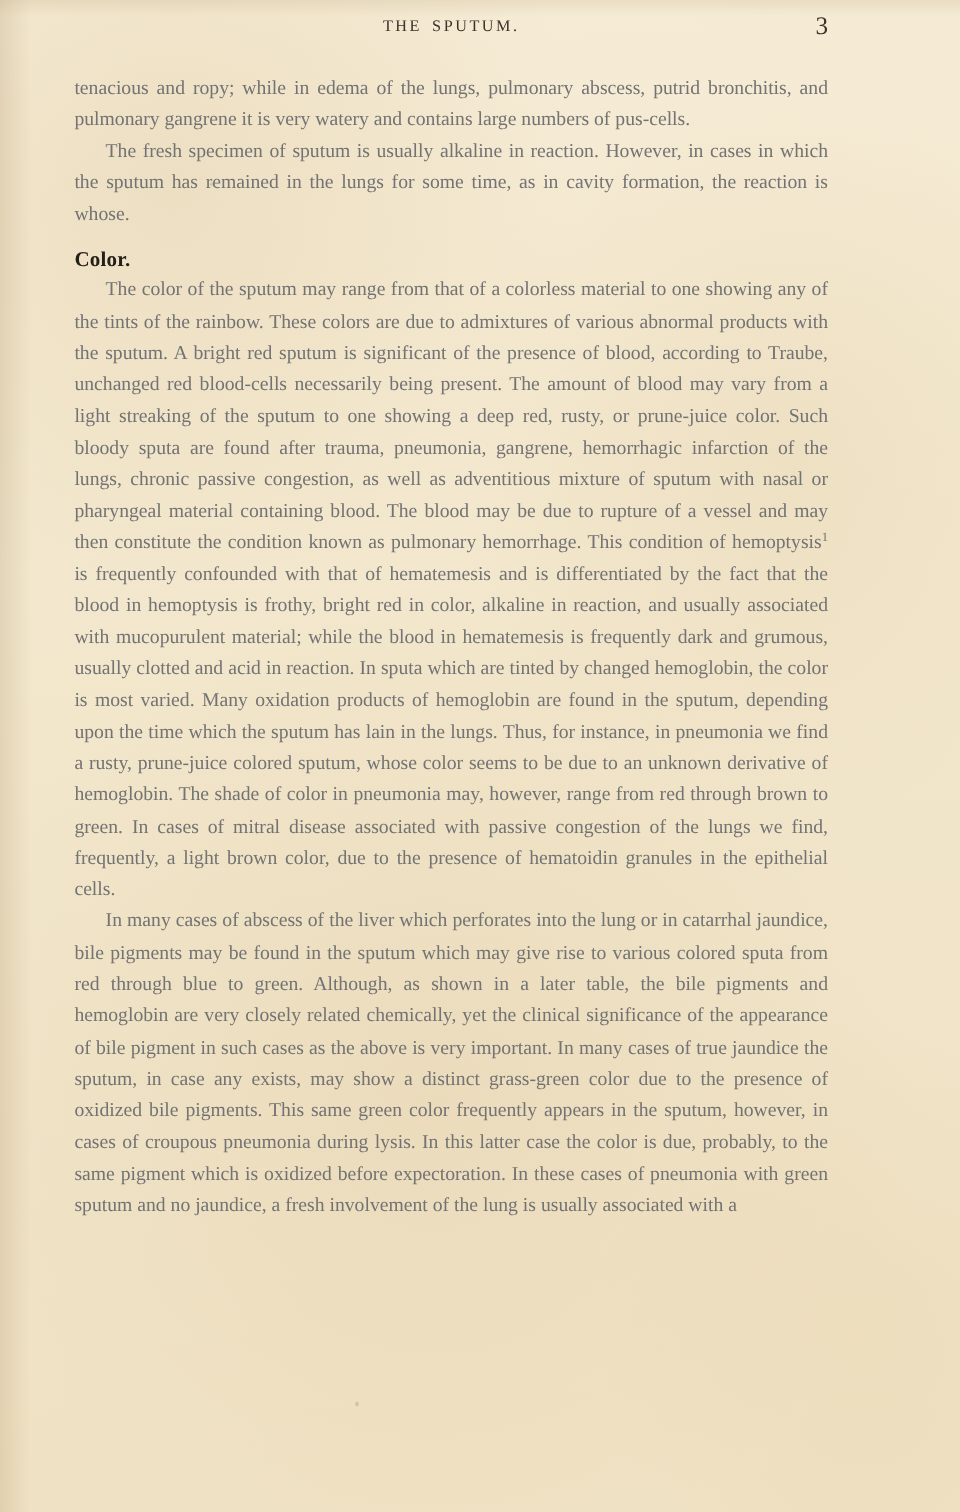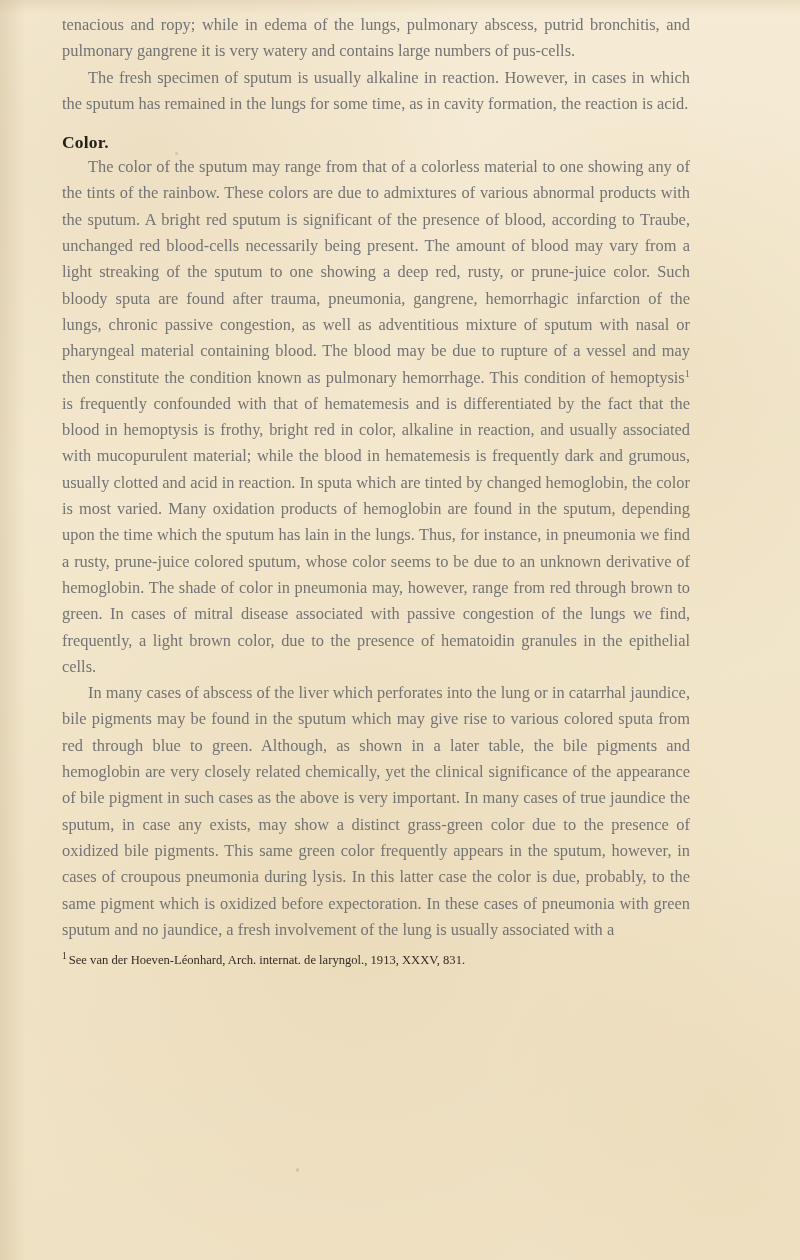--- a/index.html
+++ b/index.html
@@ -143,31 +143,32 @@
 <div class="paper-texture"></div>
 <div class="edge-shade-left"></div>
 <div class="edge-shade-top"></div>
 <div class="speck" style="left:175px;top:152px;width:3px;height:3px;"></div>
 <div class="speck" style="left:616px;top:272px;width:2px;height:2px;"></div>
 <div class="speck" style="left:296px;top:1168px;width:3px;height:4px;"></div>
 
 <div class="page">
   <div class="content">
 
+    <div class="running-head">
+      <div class="rh-title">THE SPUTUM.</div>
+      <div class="rh-folio">3</div>
+    </div>
 
     <div class="body-block">
 
       <p class="para no-indent">tenacious and ropy; while in edema of the lungs, pulmonary abscess, putrid bronchitis, and pulmonary gangrene it is very watery and contains large numbers of pus-cells.</p>
 
-      <p class="para indent">The fresh specimen of sputum is usually alkaline in reaction. However, in cases in which the sputum has remained in the lungs for some time, as in cavity formation, the reaction is acid.</p>
+      <p class="para indent">The fresh specimen of sputum is usually alkaline in reaction. However, in cases in which the sputum has remained in the lungs for some time, as in cavity formation, the reaction is whose.</p>
 
       <h2 class="section-head">Color.</h2>
       <p class="para indent"><span>The color of the sputum may range from that of a colorless material to one showing any of the tints of the rainbow. These colors are due to admixtures of various abnormal products with the sputum. A bright red sputum is significant of the presence of blood, according to Traube, unchanged red blood-cells necessarily being present. The amount of blood may vary from a light streaking of the sputum to one showing a deep red, rusty, or prune-juice color. Such bloody sputa are found after trauma, pneumonia, gangrene, hemorrhagic infarction of the lungs, chronic passive congestion, as well as adventitious mixture of sputum with nasal or pharyngeal material containing blood. The blood may be due to rupture of a vessel and may then constitute the condition known as pulmonary hemorrhage. This condition of hemoptysis</span><sup class="fn-ref">1</sup> <span>is frequently confounded with that of hematemesis and is differentiated by the fact that the blood in hemoptysis is frothy, bright red in color, alkaline in reaction, and usually associated with mucopurulent material; while the blood in hematemesis is frequently dark and grumous, usually clotted and acid in reaction. In sputa which are tinted by changed hemoglobin, the color is most varied. Many oxidation products of hemoglobin are found in the sputum, depending upon the time which the sputum has lain in the lungs. Thus, for instance, in pneumonia we find a rusty, prune-juice colored sputum, whose color seems to be due to an unknown derivative of hemoglobin. The shade of color in pneumonia may, however, range from red through brown to green. In cases of mitral disease associated with passive congestion of the lungs we find, frequently, a light brown color, due to the presence of hematoidin granules in the epithelial cells.</span></p>
       <p class="para indent">In many cases of abscess of the liver which perforates into the lung or in catarrhal jaundice, bile pigments may be found in the sputum which may give rise to various colored sputa from red through blue to green. Although, as shown in a later table, the bile pigments and hemoglobin are very closely related chemically, yet the clinical significance of the appearance of bile pigment in such cases as the above is very important. In many cases of true jaundice the sputum, in case any exists, may show a distinct grass-green color due to the presence of oxidized bile pigments. This same green color frequently appears in the sputum, however, in cases of croupous pneumonia during lysis. In this latter case the color is due, probably, to the same pigment which is oxidized before expectoration. In these cases of pneumonia with green sputum and no jaundice, a fresh involvement of the lung is usually associated with a</p>
 
     </div>
 
-    <div class="footnote">
-      <sup>1</sup><span>See van der Hoeven-Léonhard, Arch. internat. de laryngol., 1913, XXXV, 831.</span>
-    </div>
 
   </div>
 </div>
 
 </body></html>

